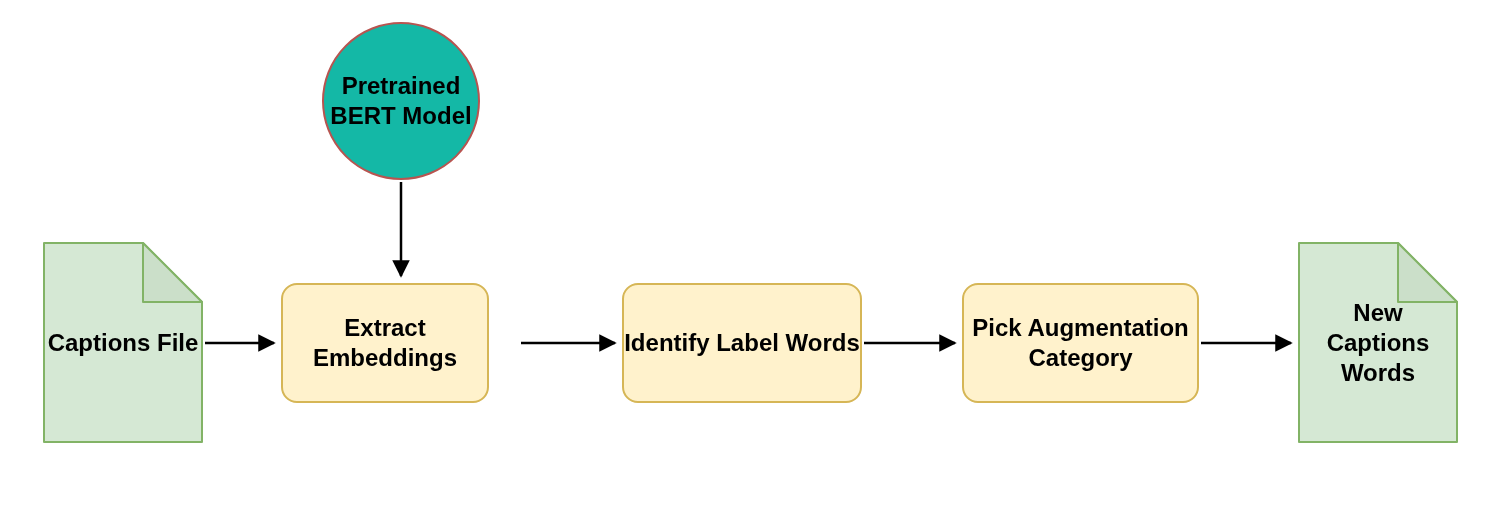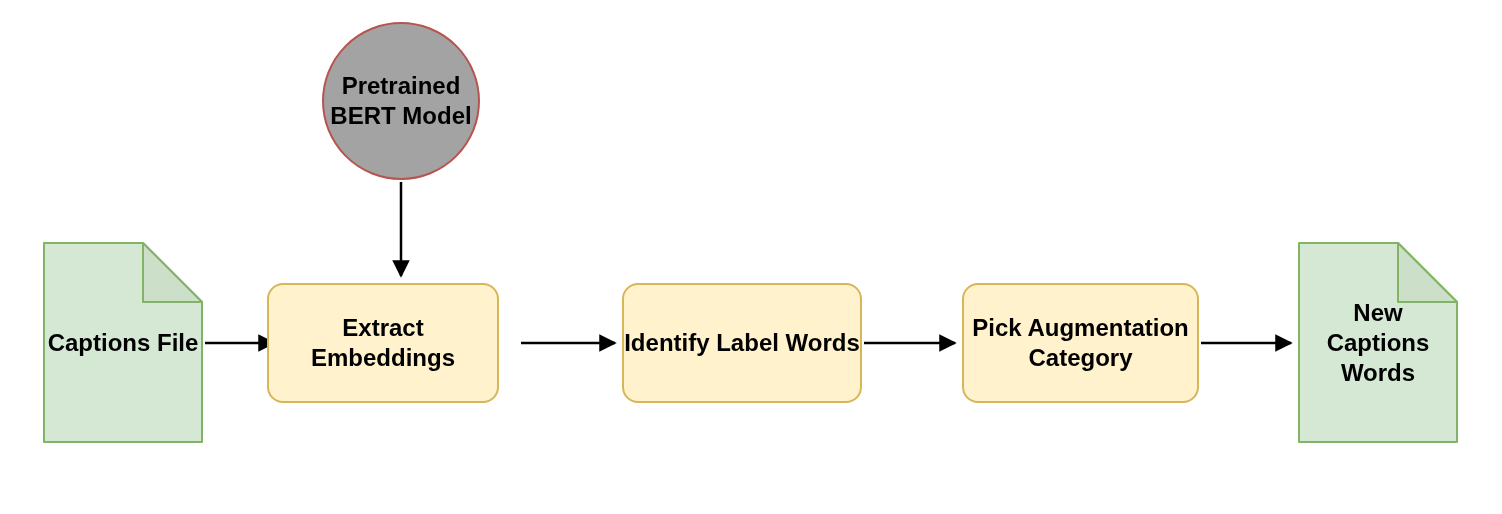--- a/index.html
+++ b/index.html
@@ -39,32 +39,32 @@
     text-align: center;
     white-space: pre-line;
   }
   
   .node.circle {
     left: 322px;
     top: 22px;
     width: 158px;
     height: 158px;
     border-radius: 50%;
-    background: #a3a3a3;
+    background: #14b8a6;
     border: 2px solid #b85450;
   }
   
   .node.process {
     background: #fff2cc;
     border: 2px solid #d6b656;
     border-radius: 16px;
     top: 283px;
     height: 120px;
   }
-  .node.process.p1 { left: 267px;  width: 232px; }
+  .node.process.p1 { left: 281px;  width: 208px; }
   .node.process.p2 { left: 622px;  width: 240px; }
   .node.process.p3 { left: 962px;  width: 237px; }
   
   .node.doc {
     top: 242px;
     width: 160px;
     height: 201px;
   }
   .node.doc.d1 { left: 43px; }
   .node.doc.d2 { left: 1298px; }

